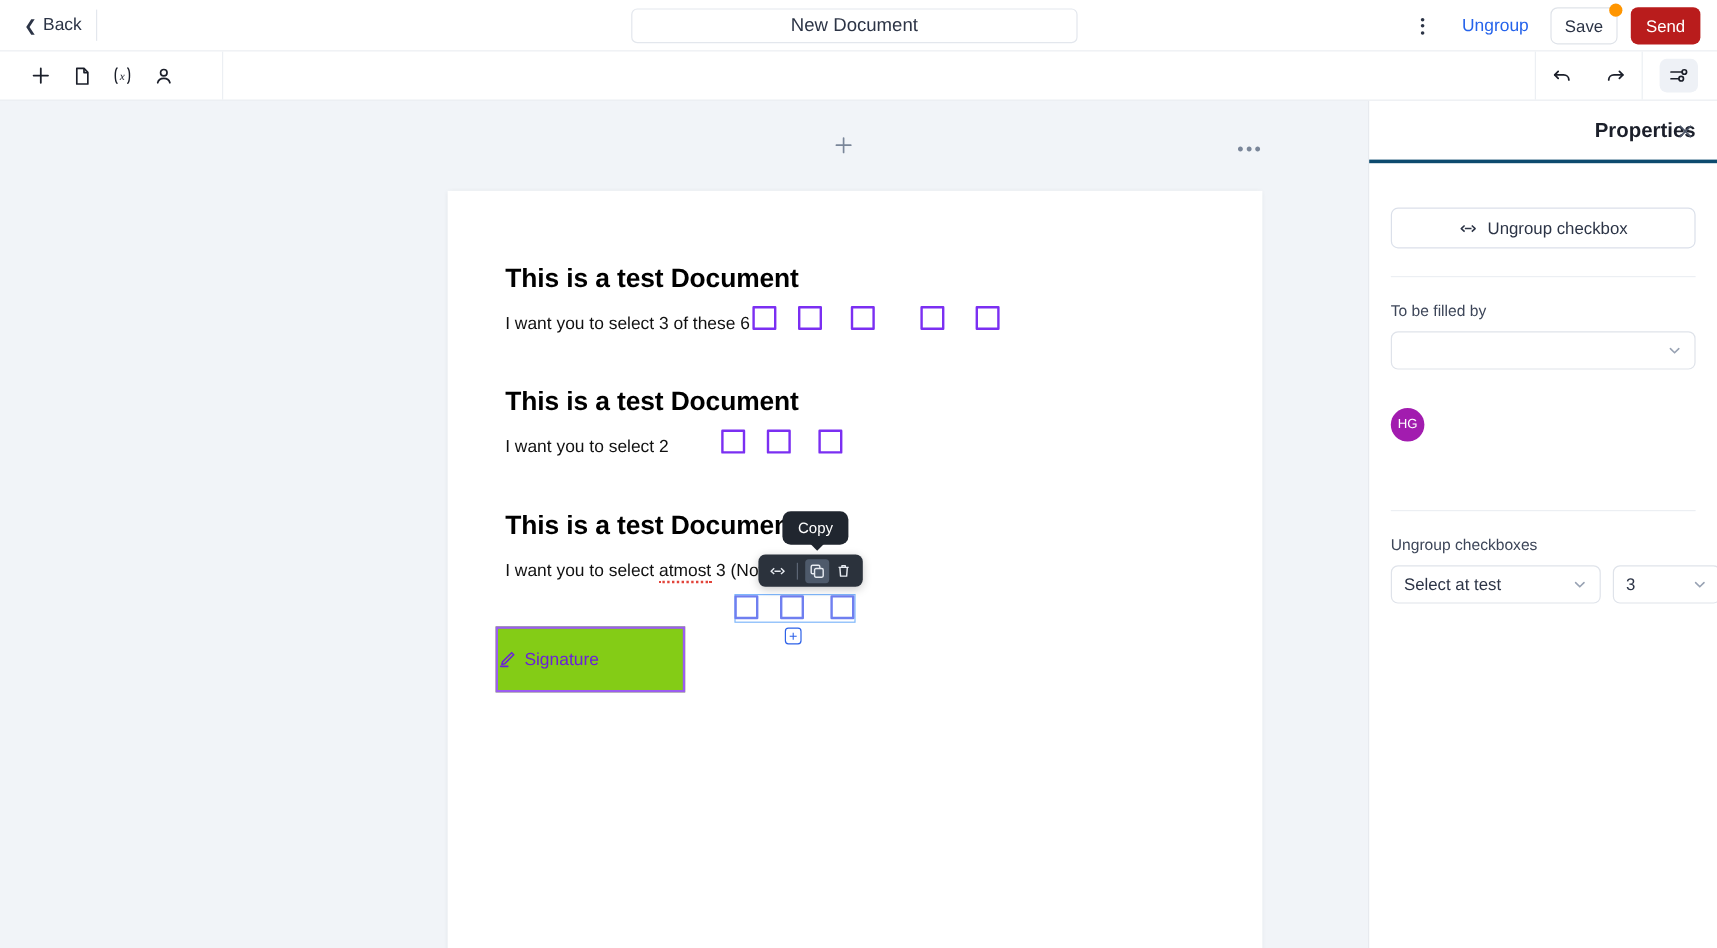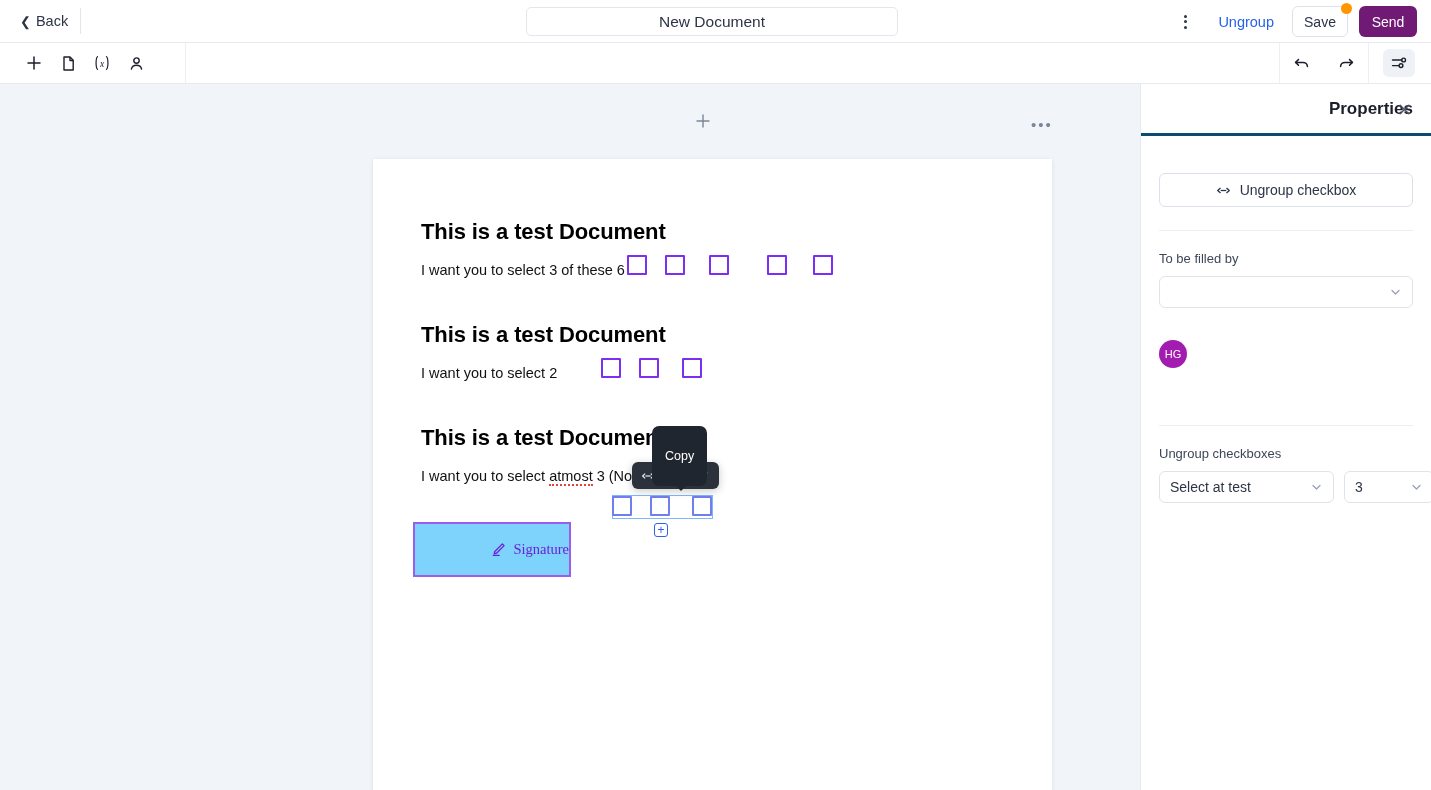--- a/index.html
+++ b/index.html
@@ -58,21 +58,21 @@
     width: 56px; height: 31px; border: 1px solid #dfe3e9; border-radius: 6px;
     background: #fff; font-family: "Liberation Sans", sans-serif;
     font-size: 14px; color: #2c3446; cursor: pointer;
   }
   .save-dot {
     position: absolute; top: -3px; right: -4px;
     width: 11px; height: 11px; border-radius: 50%; background: #ff9500;
   }
   .send-btn {
     width: 58px; height: 31px; border: none; border-radius: 6px;
-    background: #701a75; color: #fff;
+    background: #b91c1c; color: #fff;
     font-family: "Liberation Sans", sans-serif;
     font-size: 14px; cursor: pointer; margin-right: 14px;
   }
 
   
   .toolrow {
     position: absolute; top: 43px; left: 0; width: 1431px; height: 41px;
     background: #fff; border-bottom: 1px solid #e7eaef;
   }
   .tool-left {
@@ -158,33 +158,33 @@
   }
   .mini-btn {
     width: 20px; height: 20px; display: flex; align-items: center; justify-content: center;
     border-radius: 3px; cursor: pointer; color: #e7ebf1;
   }
   .mini-btn.active { background: #4e5a6b; }
   .mini-sep { width: 1px; height: 14px; background: #5c6574; margin: 0 4px; }
   .tooltip {
     position: absolute; z-index: 21;
     background: #20262f; color: #fff; border-radius: 7px;
-    font-size: 12.5px; padding: 23px 13px; white-space: nowrap;
+    font-size: 12.5px; padding: 7px 13px; white-space: nowrap;
   }
   .tooltip:after {
     content: ""; position: absolute; bottom: -5px; left: 50%;
     margin-left: -5px; border-left: 6px solid transparent;
     border-right: 6px solid transparent; border-top: 6px solid #20262f;
   }
 
   .sig-field {
     position: absolute; left: 413px; top: 586px; width: 158px; height: 55px;
-    background: #7dd3fc; border: 2px solid #9b5df0;
-    display: flex; align-items: center; justify-content: flex-end; gap: 7px;
-    color: #6b21d8; font-size: 14.5px; cursor: pointer; font-family: Liberation Serif, serif;
+    background: #84cc16; border: 2px solid #9b5df0;
+    display: flex; align-items: center; justify-content: flex-start; gap: 7px;
+    color: #6b21d8; font-size: 14.5px; cursor: pointer;
   }
 
   
   .props {
     position: absolute; top: 84px; right: 0; width: 291px; height: 706px;
     background: #fff; border-left: 1px solid #e7eaef;
   }
   .props-head {
     position: relative; height: 52px; display: flex; align-items: center;
     padding: 0 18px; border-bottom: 3px solid #0c4a6e; justify-content: flex-end;

